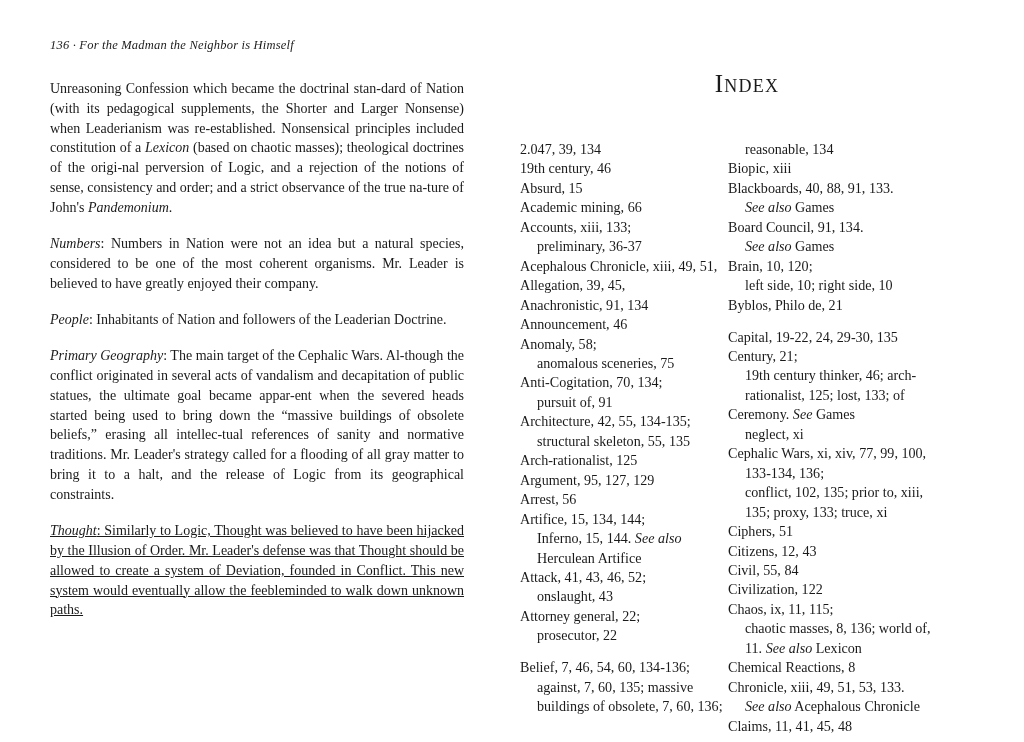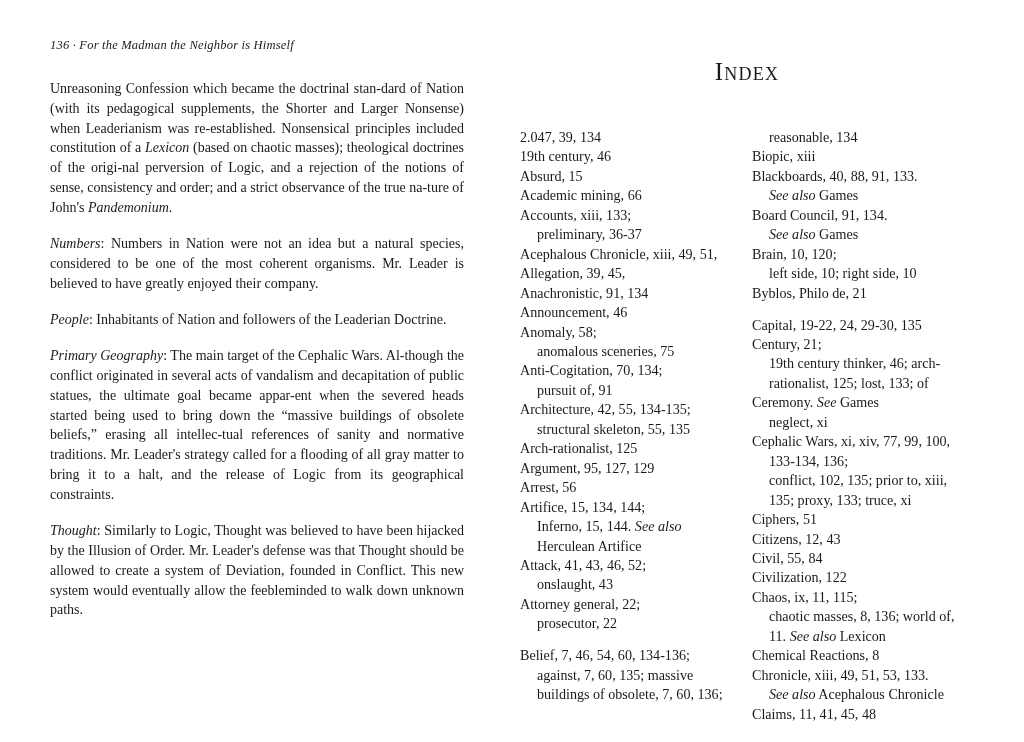--- a/index.html
+++ b/index.html
@@ -37,40 +37,39 @@
   .running-head .folio {
     font-style: italic;
   }
   .body-par {
     font-size: 14px;
     line-height: 1.415;
     text-align: justify;
     margin: 0 0 16.5px 0;
     hyphens: manual;
   }
-  .body-par:last-child { margin-bottom: 0; }
+  .body-par:last-child { margin-bottom: 0; text-decoration: underline; }
   .it { font-style: italic; }
 
   
   .right-page {
     position: absolute;
     left: 520px;
-    top: 22px;
+    top: 34px;
     width: 454px;
   }
   .index-title {
     text-align: center;
     font-size: 25px;
     letter-spacing: 1.2px;
     margin: 36px 0 42px 0;
     font-variant: small-caps;
   }
   .index-cols {
     display: flex;
-    gap: 24px;
   }
   .index-col {
     width: 208px;
   }
   .index-entry {
     font-size: 14.1px;
     line-height: 1.345;
     margin: 0 0 0.5px 0;
     text-indent: 0;
     padding-left: 0;

